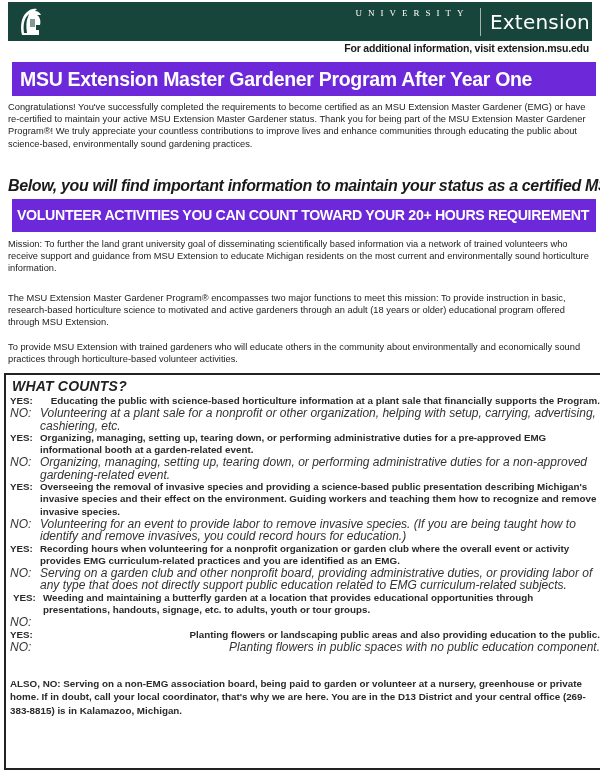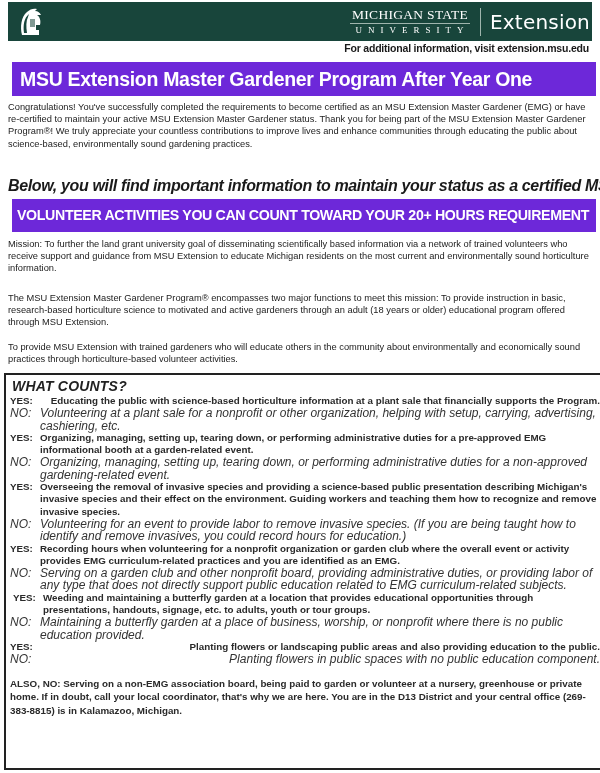--- a/index.html
+++ b/index.html
@@ -70,21 +70,20 @@
 </head>
 <body>
 
 <div class="header-bar">
   <svg class="helmet" viewBox="0 0 26 34">
     <path d="M4 30 C2 22 3 12 9 7 C12 4 16 3 19 4 L17 6 C20 6 22 8 23 10 L19 10 C22 12 23 16 22 20 L18 20 L18 25 L21 25 L21 30 Z" fill="#ffffff"></path>
     <path d="M6 28 C5 20 6 13 11 9 L10 12 C8 16 8 22 9 28 Z" fill="#18453b"></path>
     <path d="M12 14 L17 14 L17 22 L12 22 Z" fill="#18453b" opacity="0.55"></path>
   </svg>
   <div class="wordmark">
-    <div class="top">MICHIGAN STATE</div>
     <div class="bottom">UNIVERSITY</div>
   </div>
   <div class="wordmark-divider"></div>
   <div class="ext-label">Extension</div>
 </div>
 <div class="more-info">For additional information, visit extension.msu.edu</div>
 
 <div class="banner main">MSU Extension Master Gardener Program After Year One</div>
 
 <div class="para p-intro">Congratulations! You've successfully completed the requirements to become certified as an MSU Extension Master Gardener (EMG) or have re-certified to maintain your active MSU Extension Master Gardener status. Thank you for being part of the MSU Extension Master Gardener Program®! We truly appreciate your countless contributions to improve lives and enhance communities through educating the public about science-based, environmentally sound gardening practices.</div>
@@ -130,21 +129,20 @@
     <div class="row no">
       <span class="tag">NO:</span>
       <span>Serving on a garden club and other nonprofit board, providing administrative duties, or providing labor of any type that does not directly support public education related to EMG curriculum-related subjects.</span>
     </div>
     <div class="row yes indent">
       <span class="tag">YES:</span>
       <span>Weeding and maintaining a butterfly garden at a location that provides educational opportunities through presentations, handouts, signage, etc. to adults, youth or tour groups.</span>
     </div>
     <div class="row no">
       <span class="tag">NO:</span>
-      <span>Maintaining a butterfly garden at a place of business, worship, or nonprofit where there is no public education provided.</span>
     </div>
     <div class="row yes">
       <span class="tag">YES:</span>
       <span>Planting flowers or landscaping public areas and also providing education to the public.</span>
     </div>
     <div class="row no">
       <span class="tag">NO:</span>
       <span>Planting flowers in public spaces with no public education component.</span>
     </div>
   </div>

